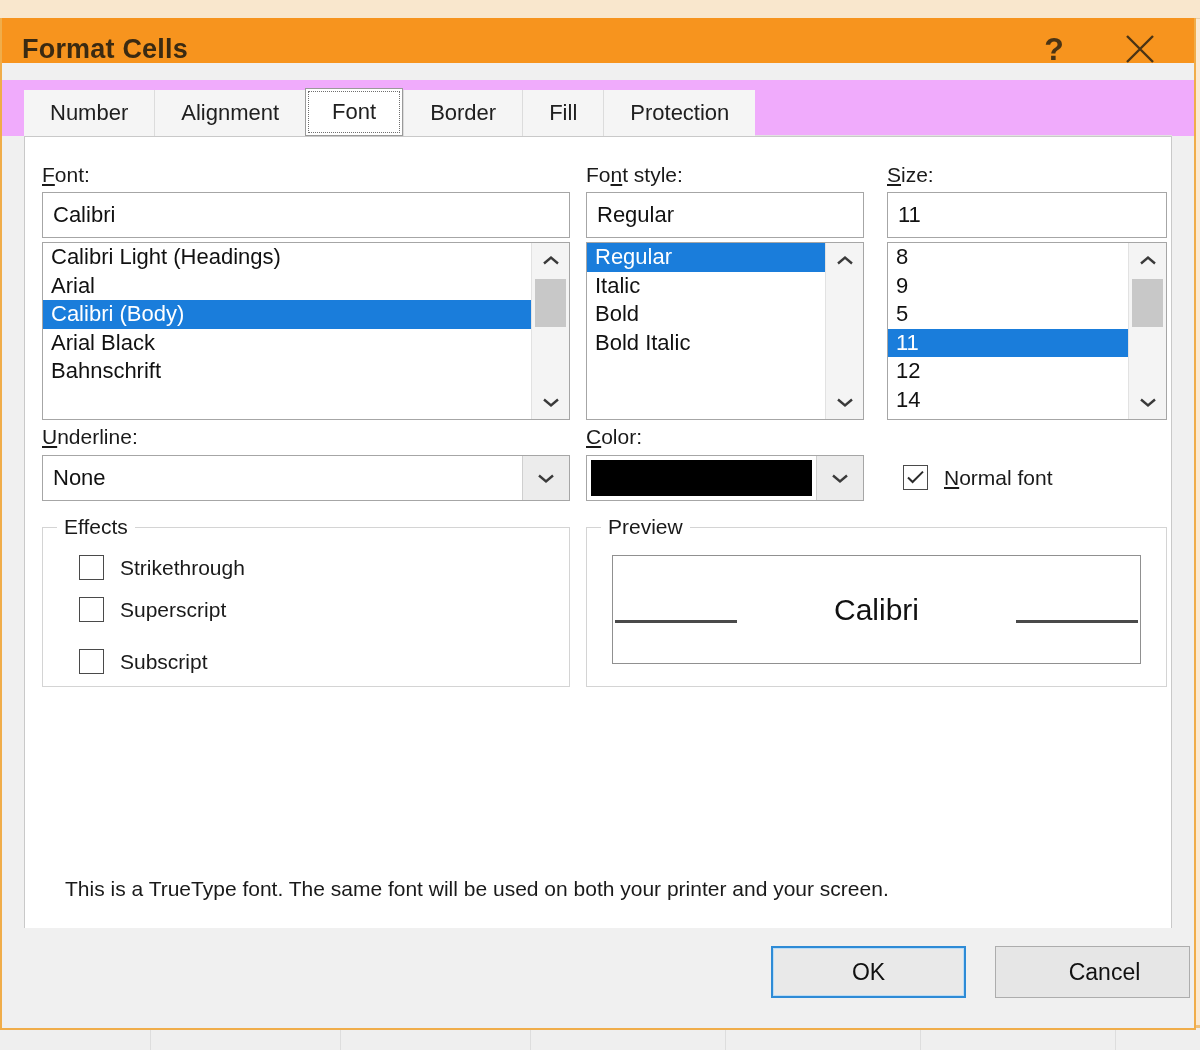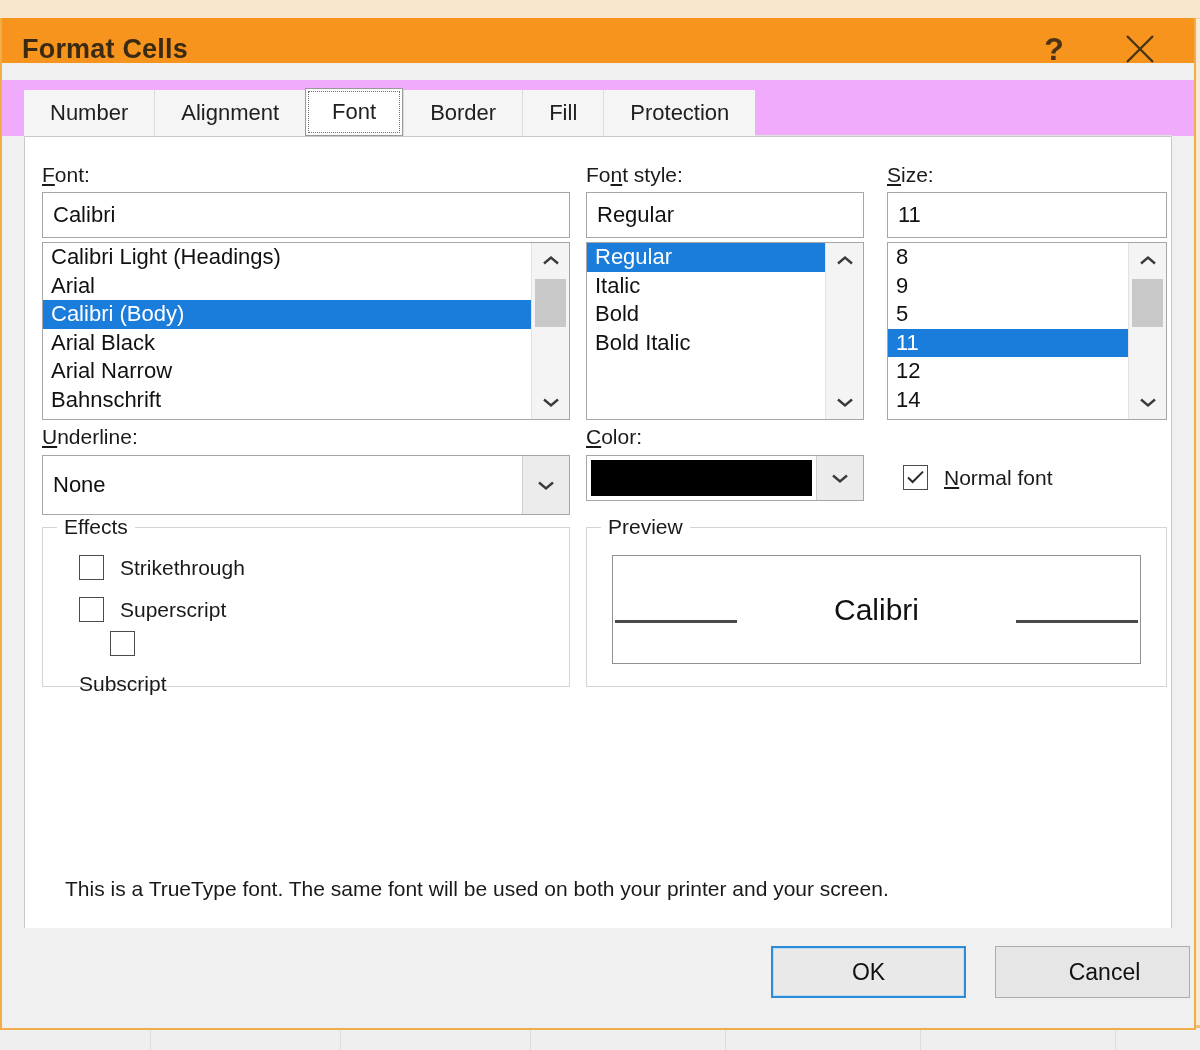--- a/index.html
+++ b/index.html
@@ -192,21 +192,20 @@
     </div>
     <div class="editbox" style="position:absolute;left:17px;top:55px;width:528px;height:46px;">
       <span>Calibri</span>
     </div>
     <div class="listbox" style="position:absolute;left:17px;top:105px;width:528px;height:178px;">
       <div class="listitems">
         <div class="li">Calibri Light (Headings)</div>
         <div class="li">Arial</div>
         <div class="li sel" style="background: rgb(26, 125, 219);">Calibri (Body)</div>
         <div class="li">Arial Black</div>
-        <div class="li">Arial Narrow</div>
         <div class="li">Bahnschrift</div>
       </div>
       <div class="vscroll">
         <div class="arw">
           <svg class="chev" viewBox="0 0 18 11">
               <path d="M2 8.5 L9 2.5 L16 8.5"></path>
             </svg>
         </div>
         <div class="thumb" style="top:36px;height:48px;"></div>
         <div class="arw">
@@ -270,21 +269,21 @@
           <svg class="chev" viewBox="0 0 18 11">
               <path d="M2 2.5 L9 8.5 L16 2.5"></path>
             </svg>
         </div>
       </div>
     </div>
 
     <div class="lbl" style="position:absolute;left:17px;top:288px;">
       <u>U</u><span>nderline:</span>
     </div>
-    <div class="combo" style="position:absolute;left:17px;top:318px;width:528px;height:60px;">
+    <div class="combo" style="position:absolute;left:17px;top:318px;width:528px;height:46px;">
       <div class="val">None</div>
       <div class="arrow">
         <svg class="chev" viewBox="0 0 18 11">
             <path d="M2 2.5 L9 8.5 L16 2.5"></path>
           </svg>
       </div>
     </div>
 
     <div class="lbl" style="position:absolute;left:561px;top:288px;">
       <u>C</u><span>olor:</span>
@@ -313,21 +312,21 @@
       <span class="legend">Effects</span>
 
       <div class="cbrow" style="position:absolute;left:36px;top:27px;">
         <span class="cb"></span>
         <span class="t">Strikethrough</span>
       </div>
       <div class="cbrow" style="position:absolute;left:36px;top:69px;">
         <span class="cb"></span>
         <span class="t">Superscript</span>
       </div>
-      <div class="cbrow" style="position:absolute;left:36px;top:103px;flex-direction:column;">
+      <div class="cbrow" style="position:absolute;left:36px;top:121px;">
         <span class="cb"></span>
         <span class="t">Subscript</span>
       </div>
     </div>
 
     <div class="group" style="left:561px;top:390px;width:581px;height:160px;">
       <span class="legend">Preview</span>
       <div id="previewbox" style="left:25px;top:27px;right:25px;bottom:22px;">
         <div class="prev-rule" style="left:2px;width:122px;top:64px;"></div>
         <div class="prev-rule" style="right:2px;width:122px;top:64px;"></div>

